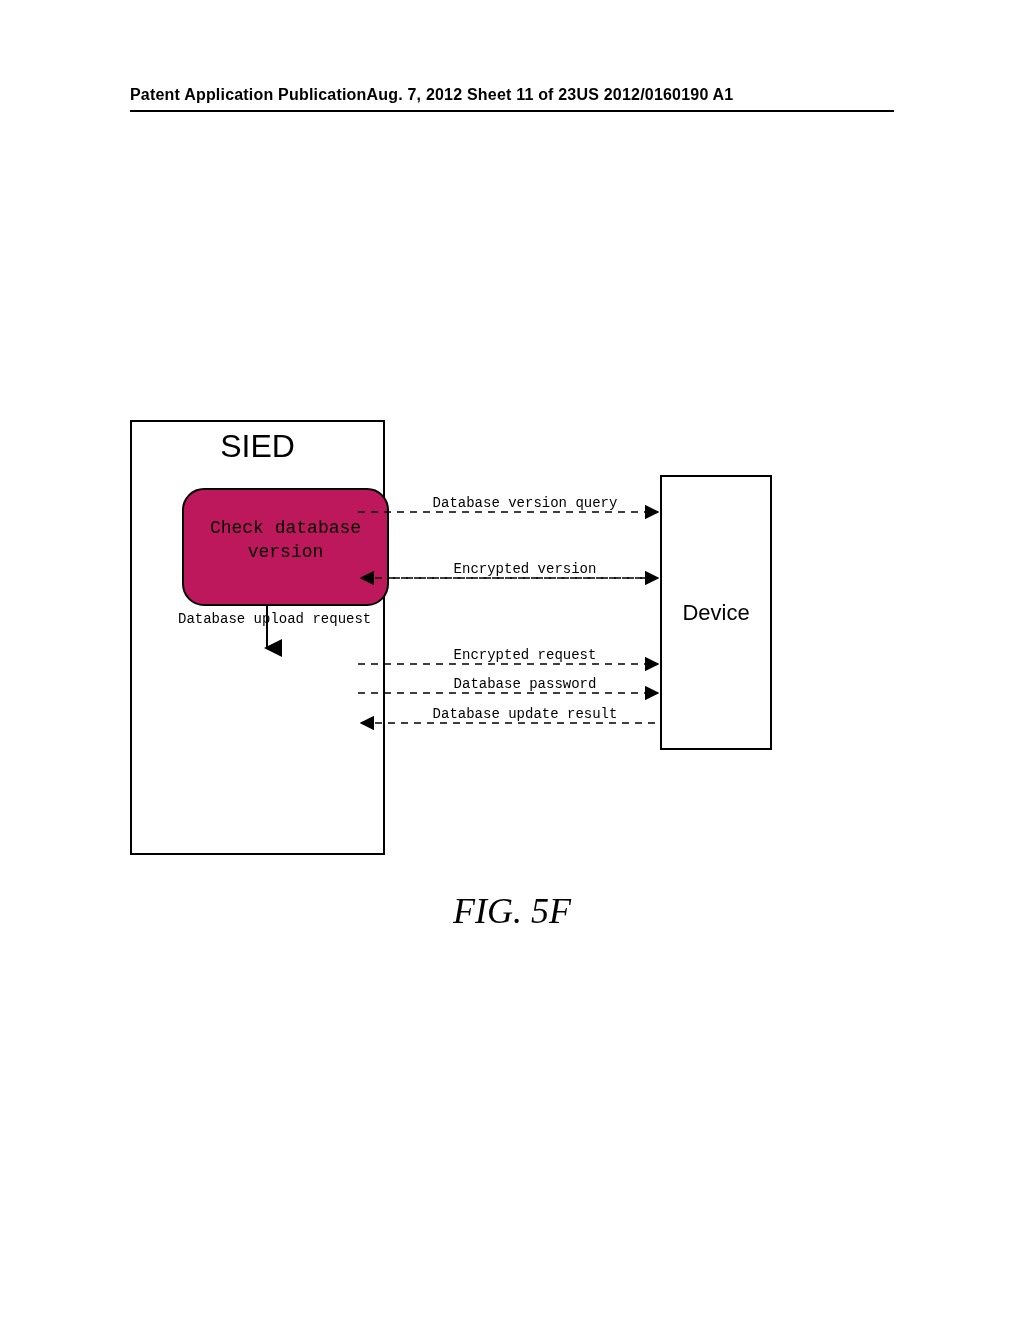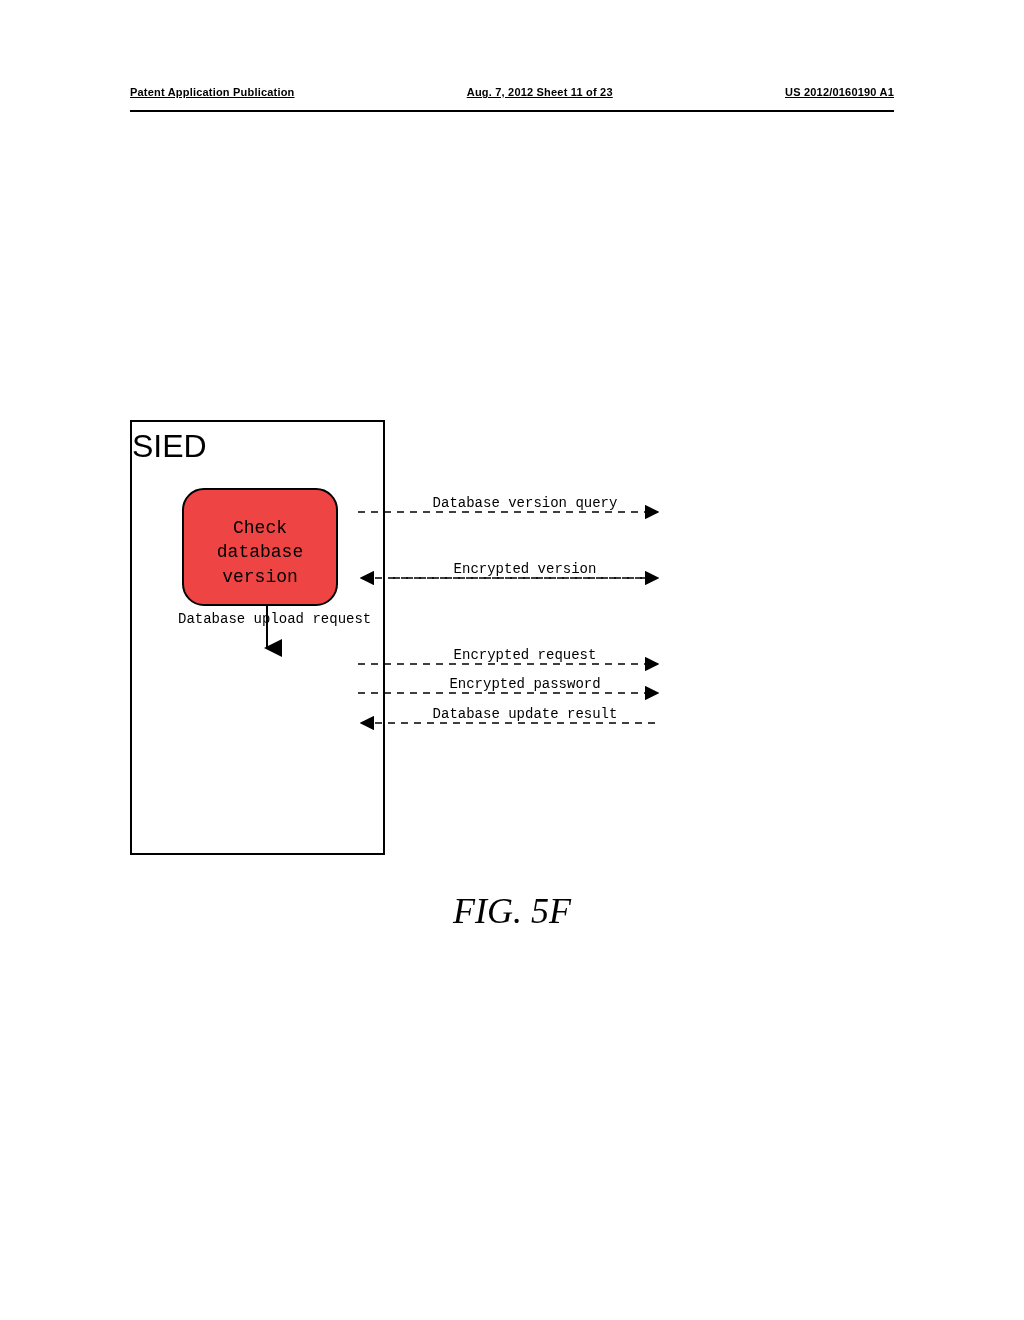--- a/index.html
+++ b/index.html
@@ -10,25 +10,23 @@
     font-family: Arial, Helvetica, sans-serif;
     color: #000;
   }
   .page { position: relative; width: 1024px; height: 1320px; }
   .header {
     position: absolute;
     top: 86px;
     left: 130px;
     right: 130px;
     display: flex;
-    justify-content: space-between;
-    font-size: 11px;
+    font-size: 16px;
     font-weight: bold;
     letter-spacing: 0.2px;
-    text-decoration: underline;
   }
   .header-rule {
     position: absolute;
     top: 110px;
     left: 130px;
     right: 130px;
     height: 0;
     border-top: 2px solid #000;
   }
   .diagram {
@@ -41,38 +39,38 @@
   .sied-box {
     position: absolute;
     left: 0; top: 0;
     width: 255px; height: 435px;
     border: 2.5px solid #000;
   }
   .sied-title {
     position: absolute;
     left: 0; top: 6px;
     width: 100%;
-    text-align: left;
+    text-align: center;
     font-size: 32px;
     font-weight: normal;
     font-family: Arial, Helvetica, sans-serif;
   }
   .state {
     position: absolute;
     left: 50px;
-    width: 156px;
+    width: 207px;
     border: 2px solid #000;
     border-radius: 22px;
     padding: 14px 8px;
     text-align: center;
     font-family: "Courier New", Courier, monospace;
     font-size: 18px;
     line-height: 1.35;
     letter-spacing: 0;
-    background: #ef4444;
+    background: #be185d;
   }
   .state-check { top: 66px; height: 118px; padding-top: 26px; }
   .state-upload { top: 232px; height: 84px; padding-top: 28px; }
   .transition-label {
     position: absolute;
     font-family: "Courier New", Courier, monospace;
     font-size: 14px;
     text-align: center;
     white-space: nowrap;
   }
@@ -132,25 +130,28 @@
   <div class="header-rule"></div>
 
   <div class="diagram">
 
     <div class="sied-box">
       <div class="sied-title">SIED</div>
       <div class="state state-check">Check database version</div>
       <div class="transition-label t1">Database upload request</div>
     </div>
 
+    <div class="device-box">
+      <span>Device</span>
+    </div>
 
     <div class="msg-label m1">Database version query</div>
     <div class="msg-label m2">Encrypted version</div>
     <div class="msg-label m3">Encrypted request</div>
-    <div class="msg-label m4">Encrypted password</div>
+    <div class="msg-label m4">Database password</div>
     <div class="msg-label m5">Database update result</div>
 
     <svg class="conn">
       <defs>
         <marker id="arrR" viewBox="0 0 12 12" refX="10" refY="6" markerWidth="9" markerHeight="9" orient="auto">
           <path d="M0,0 L12,6 L0,12 Z" fill="#000"></path>
         </marker>
         <marker id="arrL" viewBox="0 0 12 12" refX="2" refY="6" markerWidth="9" markerHeight="9" orient="auto">
           <path d="M12,0 L0,6 L12,12 Z" fill="#000"></path>
         </marker>

